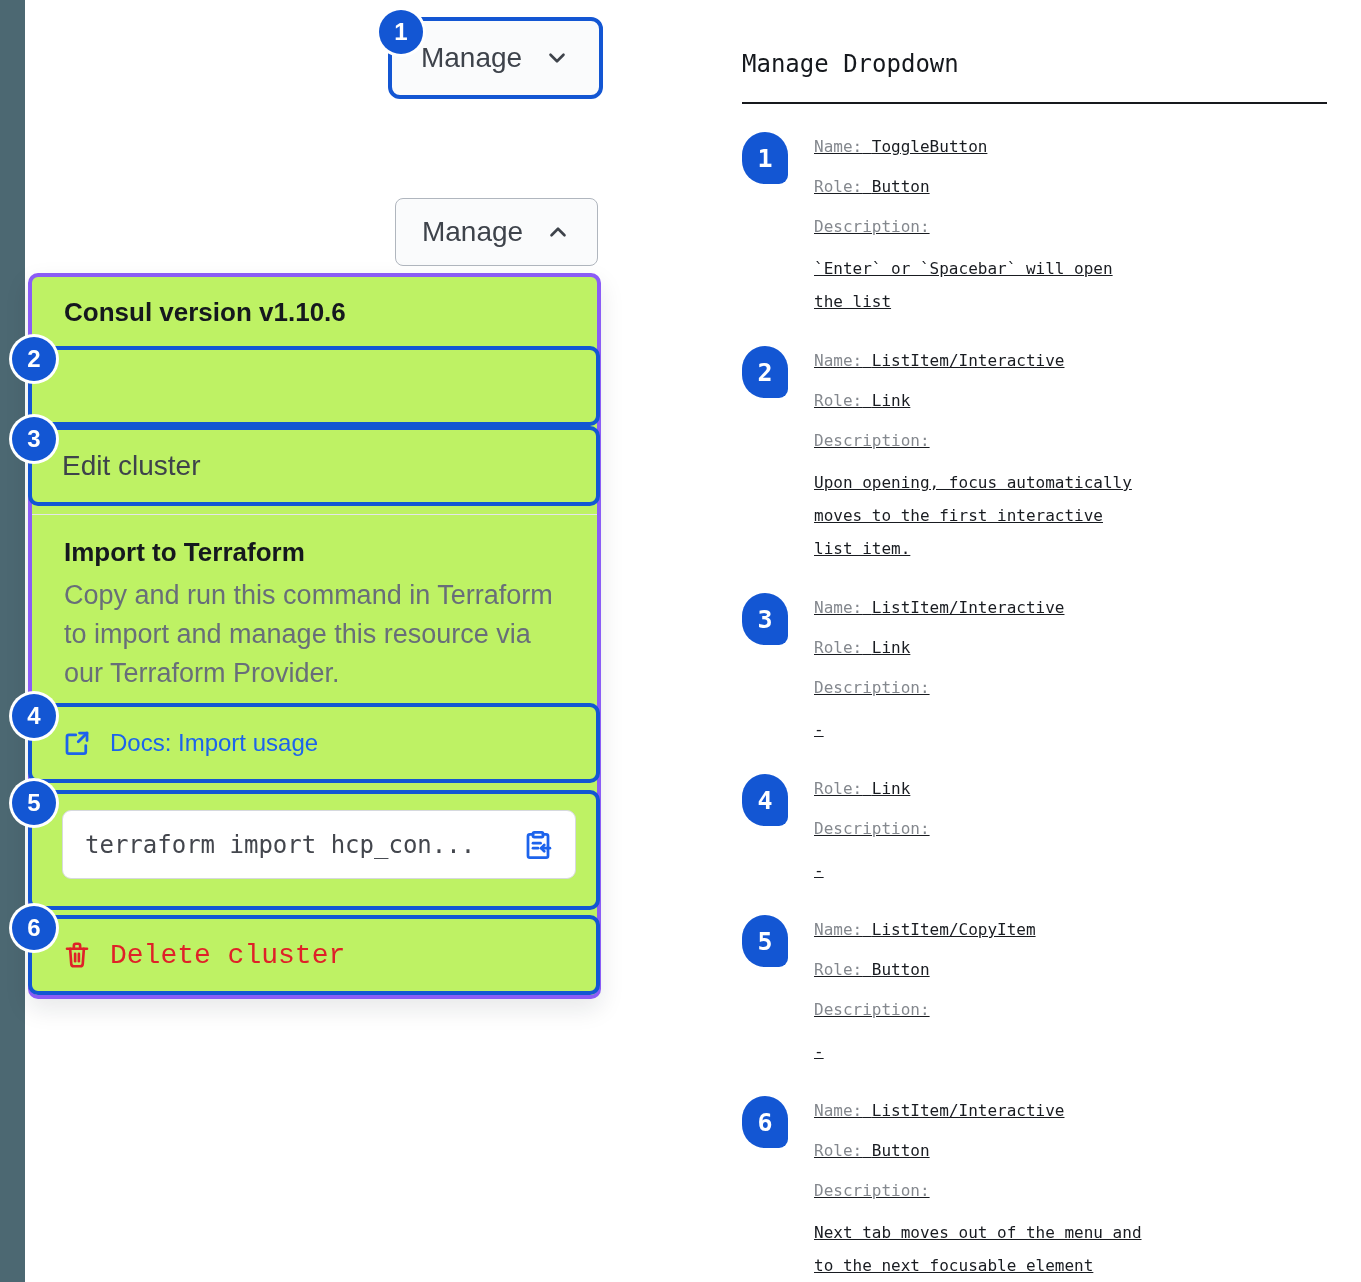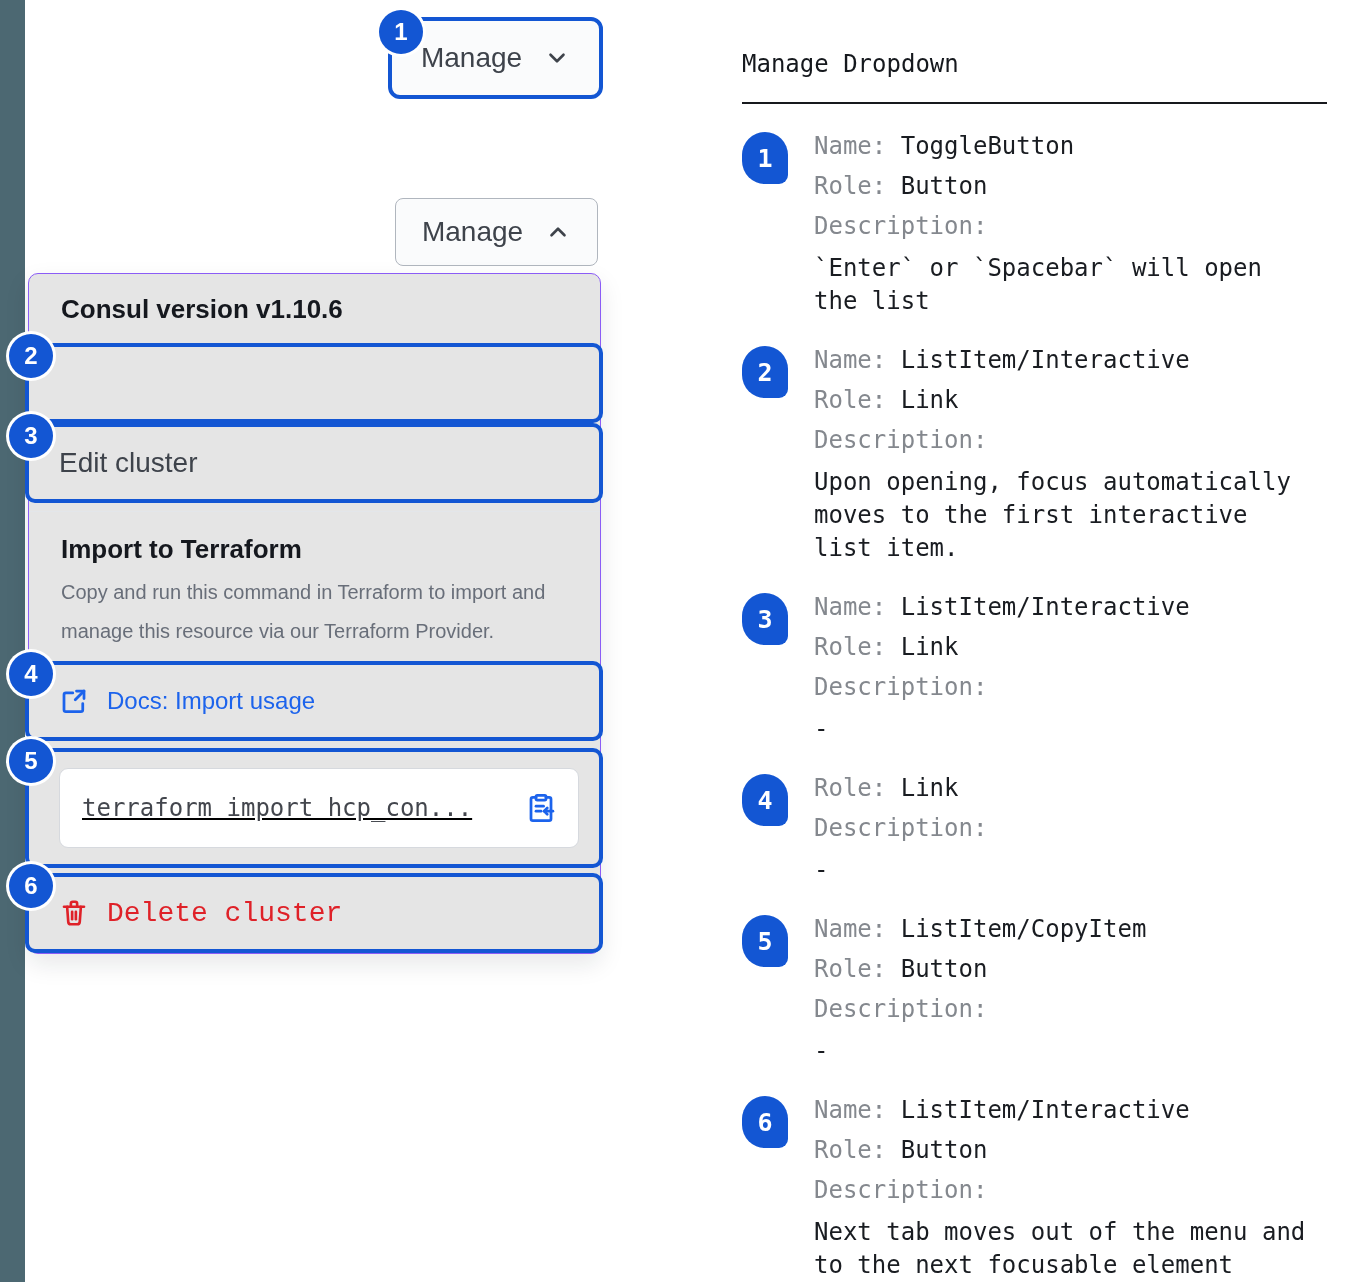--- a/index.html
+++ b/index.html
@@ -18,52 +18,52 @@
 
   
   .badge{background:#1356d3;color:#ffffff;font-weight:bold;display:flex;align-items:center;justify-content:center;}
   .badge.circle{width:44px;height:44px;border-radius:50%;font-size:24px;box-shadow:0 0 0 3px #ffffff;}
   .badge.on-box{position:absolute;left:-20px;top:-13px;z-index:3;}
   .badge.on-btn{position:absolute;left:-13px;top:-11px;z-index:3;}
   .badge.tear{flex:0 0 auto;width:46px;height:52px;border-radius:23px 23px 9px 23px;
               font-size:25px;margin-top:2px;}
 
   
-  .panel{position:absolute;left:28px;top:273px;width:573px;background:#e5e5e5;box-sizing:border-box;
-         border:1px solid #8b5cf6;border-radius:10px;box-shadow:0 10px 24px rgba(20,30,40,.10);}
+  .panel{position:absolute;left:28px;top:273px;width:573px;background:#bef264;box-sizing:border-box;
+         border:4px solid #8b5cf6;border-radius:10px;box-shadow:0 10px 24px rgba(20,30,40,.10);}
   .menu-header{padding:20px 32px 18px;font-size:26px;font-weight:bold;color:#15181e;line-height:31px;}
   .menu-header.h2{padding:22px 32px 0;}
-  .para{margin:8px 40px 0 32px;font-size:20px;line-height:39px;color:#686e79;}
+  .para{margin:8px 40px 0 32px;font-size:27px;line-height:39px;color:#686e79;}
   .divider{margin:8px 0 0;border-top:1px solid #e3e6ea;height:0;}
 
   .obox{position:relative;box-sizing:border-box;border:4px solid #1356d3;border-radius:10px;
         margin:0 -3px 0 -4px;display:flex;align-items:center;}
   .obox.item{height:80px;padding-left:30px;gap:18px;}
   .box-update{height:80px;}
   .box-edit{height:79px;}
   .box-docs{margin-top:10px;height:82px;}
   .box-code{margin-top:7px;height:120px;display:block;}
   .box-delete{margin-top:5px;height:82px;}
   .item-label{font-size:28px;color:#3e434b;}
   .link-label{font-size:24px;color:#1c63ec;}
   .danger-label{font-size:28px;color:#df2128;font-family:Liberation Mono, monospace;}
   .icon{flex:0 0 auto;display:block;}
 
-  .codefield{box-sizing:border-box;margin:16px 20px 16px 30px;height:80px;border:1px solid #d6d9de;
-             border-radius:9px;display:flex;align-items:center;padding:0 22px;background:#ffffff;text-decoration:underline;}
+  .codefield{box-sizing:border-box;margin:16px 20px 16px 30px;height:69px;border:1px solid #d6d9de;
+             border-radius:9px;display:flex;align-items:center;padding:0 22px;background:#ffffff;}
   .codefield code{flex:1;font-family:"DejaVu Sans Mono",monospace;font-size:24px;color:#43464d;
                   white-space:nowrap;overflow:hidden;}
 
   
   .doc{position:absolute;left:742px;top:30px;width:596px;
        font-family:"DejaVu Sans Mono",monospace;color:#191c21;}
   .doc-title{font-size:24px;margin:20px 0 0;color:#15181d;}
   .doc-rule{margin:24px 11px 26px 0;border:none;border-top:2px solid #17191d;}
   .spec-row{display:flex;gap:26px;margin-bottom:26px;align-items:flex-start;}
-  .spec-text{font-size:24px;line-height:33px;}
+  .spec-text{font-size:16px;line-height:33px;text-decoration:underline;}
   .spec-text .line{margin-bottom:7px;}
   .lbl{color:#84888e;}
   .val{color:#191c21;font-weight:500;}
   .desc{white-space:pre-line;margin-top:9px;}
 </style>
 </head>
 <body>
 
 <div class="stage">
   <div class="rail"></div>

